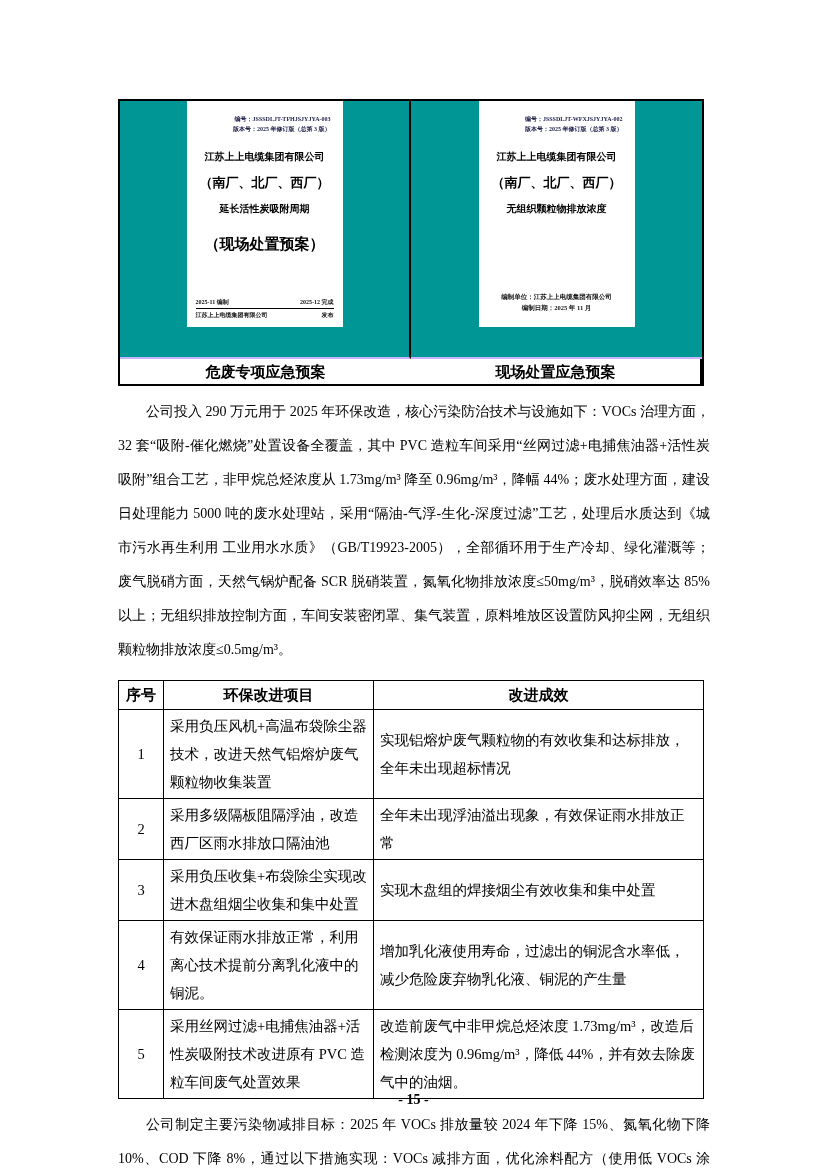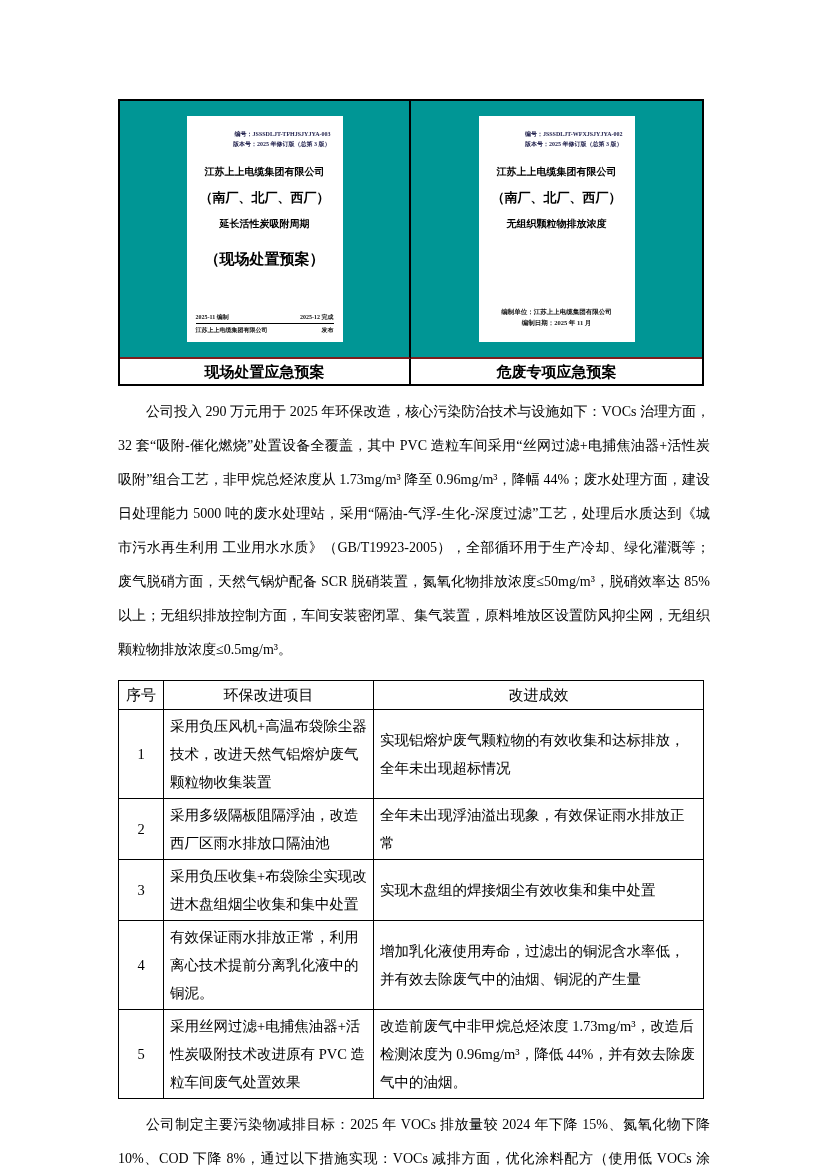--- a/index.html
+++ b/index.html
@@ -18,22 +18,22 @@
   
   .fig-table { width: 586px; border: 2px solid #000; box-sizing: border-box; }
   .fig-row { display: flex; }
   .fig-cell {
     width: 50%; box-sizing: border-box;
   }
   .fig-cell.left { border-right: 2px solid #000; }
   .teal-cell {
     height: 258px;
     display: flex; justify-content: center; align-items: flex-start;
-    padding-top: 15px; box-sizing: border-box;
-    border-bottom: 2px solid #7f1d1d;
+    box-sizing: border-box;
+    border-bottom: 2px solid #c4b5fd;
   }
   .caption-cell {
     height: 25px; line-height: 25px;
     text-align: center; font-weight: bold; font-size: 15px;
     font-family: "Liberation Sans", "DejaVu Sans", sans-serif;
   }
   .cover {
     position: relative;
     width: 156px; height: 226px;
     background: #ffffff;
@@ -74,21 +74,21 @@
   .para {
     margin: 9px 0 0 0;
     font-size: 14px; line-height: 34px;
     text-align: justify; text-indent: 2em;
   }
 
   
   table.imp { border-collapse: collapse; width: 586px; margin-top: 13px; table-layout: fixed; }
   table.imp th, table.imp td { border: 1.5px solid #000; }
   table.imp th {
-    font-size: 15px; font-weight: normal; height: 26px; padding: 1px 2px;
+    font-size: 15px; font-weight: bold; height: 26px; padding: 1px 2px;
     text-align: center;
   }
   table.imp td {
     font-size: 14.5px; line-height: 28px; padding: 2px 6px;
     vertical-align: middle; text-align: left;
   }
   table.imp td.idx { text-align: center; padding: 2px 0; }
   .col-idx { width: 45px; }
   .col-proj { width: 210px; }
 
@@ -141,22 +141,22 @@
             <div class="cover-title">无组织颗粒物排放浓度</div>
           </div>
           <div class="cover-foot-center">
             <div>编制单位：江苏上上电缆集团有限公司</div>
             <div>编制日期：2025 年 11 月</div>
           </div>
         </div>
       </div>
     </div>
     <div class="fig-row">
+      <div class="fig-cell caption-cell">危废专项应急预案</div>
       <div class="fig-cell left caption-cell">现场处置应急预案</div>
-      <div class="fig-cell caption-cell">危废专项应急预案</div>
     </div>
   </div>
 
 
   <p class="para">公司投入 290 万元用于 2025 年环保改造，核心污染防治技术与设施如下：VOCs 治理方面，32 套“吸附-催化燃烧”处置设备全覆盖，其中 PVC 造粒车间采用“丝网过滤+电捕焦油器+活性炭吸附”组合工艺，非甲烷总烃浓度从 1.73mg/m³ 降至 0.96mg/m³，降幅 44%；废水处理方面，建设日处理能力 5000 吨的废水处理站，采用“隔油-气浮-生化-深度过滤”工艺，处理后水质达到《城市污水再生利用 工业用水水质》（GB/T19923-2005），全部循环用于生产冷却、绿化灌溉等；废气脱硝方面，天然气锅炉配备 SCR 脱硝装置，氮氧化物排放浓度≤50mg/m³，脱硝效率达 85%以上；无组织排放控制方面，车间安装密闭罩、集气装置，原料堆放区设置防风抑尘网，无组织颗粒物排放浓度≤0.5mg/m³。</p>
 
   <table class="imp">
     <colgroup>
       <col class="col-idx">
         <col class="col-proj">
@@ -181,26 +181,27 @@
         <td>全年未出现浮油溢出现象，有效保证雨水排放正常</td>
       </tr>
       <tr>
         <td class="idx">3</td>
         <td>采用负压收集+布袋除尘实现改进木盘组烟尘收集和集中处置</td>
         <td>实现木盘组的焊接烟尘有效收集和集中处置</td>
       </tr>
       <tr>
         <td class="idx">4</td>
         <td>有效保证雨水排放正常，利用离心技术提前分离乳化液中的铜泥。</td>
-        <td>增加乳化液使用寿命，过滤出的铜泥含水率低，并有效去除废气中的油烟、铜泥的产生量</td>
+        <td>增加乳化液使用寿命，过滤出的铜泥含水率低，减少危险废弃物乳化液、铜泥的产生量</td>
       </tr>
       <tr>
         <td class="idx">5</td>
         <td>采用丝网过滤+电捕焦油器+活性炭吸附技术改进原有 PVC 造粒车间废气处置效果</td>
         <td>改造前废气中非甲烷总烃浓度 1.73mg/m³，改造后检测浓度为 0.96mg/m³，降低 44%，并有效去除废气中的油烟。</td>
       </tr>
     </tbody>
   </table>
 
   <p class="para">公司制定主要污染物减排目标：2025 年 VOCs 排放量较 2024 年下降 15%、氮氧化物下降 10%、COD 下降 8%，通过以下措施实现：VOCs 减排方面，优化涂料配方（使用低 VOCs 涂料）、提升设备密闭性、延长活性炭吸附周期、新增 2 套 VOCs 回收装置；氮氧化物减排方面，优化锅炉燃烧工况、升级 SCR 脱硝催化剂、提高天然气纯度；COD 减排方面，改进生产工艺减</p>
 
+  <div class="page-num">- 15 -</div>
 
 </div>
 
 </body></html>

